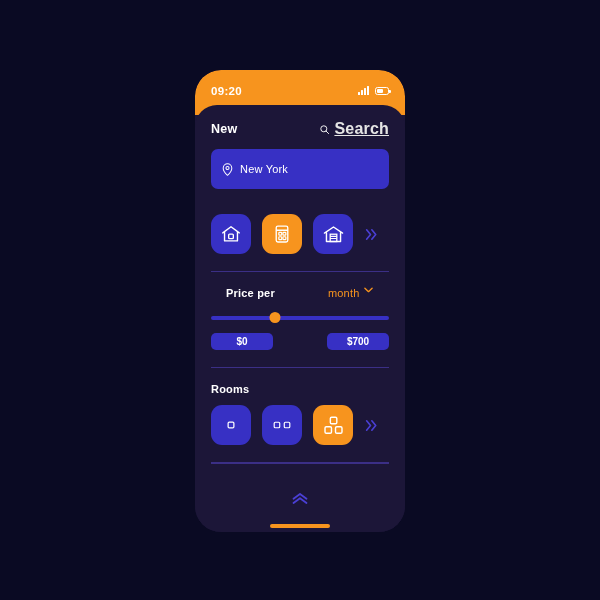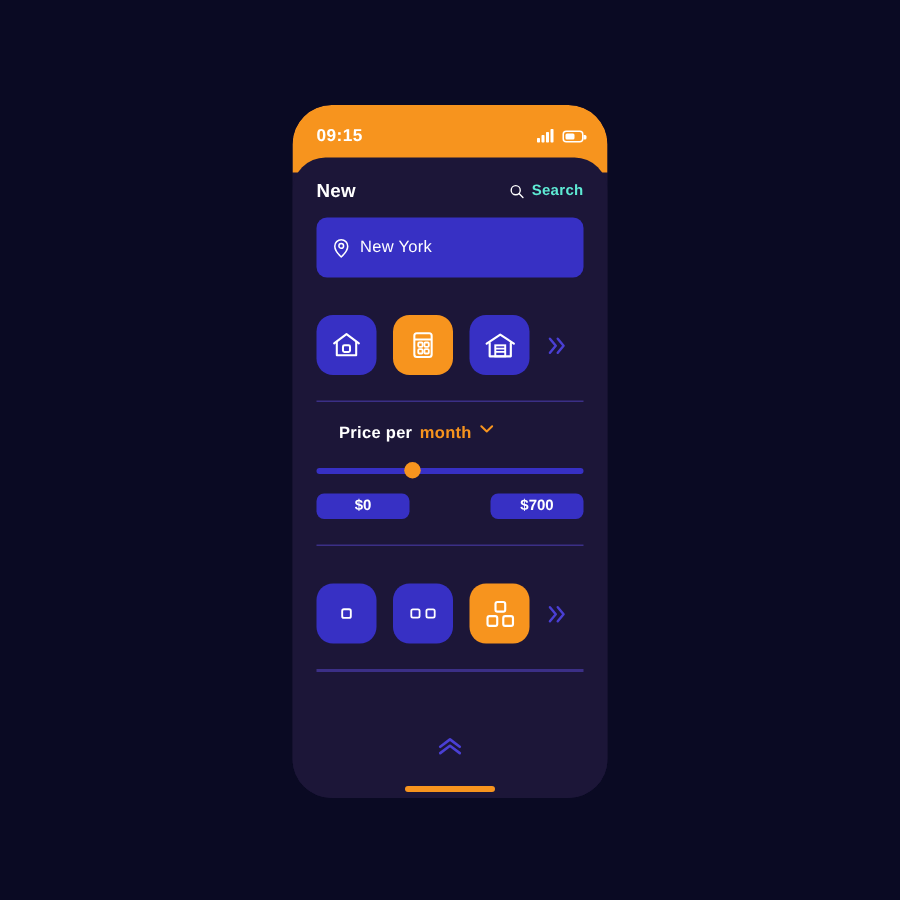--- a/index.html
+++ b/index.html
@@ -61,21 +61,21 @@
     padding:0 16px;
   }
 
   
   .header {
     display:flex; align-items:center; justify-content:space-between;
     padding-top:15px;
   }
   .header-title { color:#ffffff; font-size:12.5px; font-weight:bold; letter-spacing:.2px; }
   .search-group { display:flex; align-items:center; gap:4px; }
-  .search-label { color:#5eead4; font-size:10px; font-weight:bold; letter-spacing:.2px; }
+  .search-label { color:#e5e5e5; font-size:16px; font-weight:bold; letter-spacing:.2px;text-decoration:underline; }
 
   
   .location-field {
     margin-top:11px; height:40px;
     background:#3730c4; border-radius:7px;
     display:flex; align-items:center; gap:7px;
     padding:0 11px;
   }
   .location-value { color:#ffffff; font-size:11px; letter-spacing:.2px; }
 
@@ -90,21 +90,21 @@
     flex:0 0 auto;
   }
   .tile.selected { background:#f7941e; }
   .chev-more { margin-left:1px; display:flex; align-items:center; }
 
   .divider { height:1.2px; background:#3b2f86; margin-top:17px; }
 
   
   .price-head { display:flex; align-items:flex-start; gap:5px;padding-left:15px; }
   .price-label { color:#ffffff; font-size:11px; font-weight:bold; letter-spacing:.2px; }
-  .price-unit { color:#f7941e; font-size:11px; font-weight:bold; letter-spacing:.2px; }
+  .price-unit { color:#f7941e; font-size:11px; font-weight:normal; letter-spacing:.2px;margin-left:48px; }
 
   .slider-wrap { position:relative; margin-top:13px; height:11px; }
   .slider-track {
     position:absolute; top:3.5px; left:0; right:0; height:4.5px;
     background:#3730c4; border-radius:3px;
   }
   .slider-thumb {
     position:absolute; top:0; width:11px; height:11px;
     background:#f7941e; border-radius:50%;
     transform:translateX(-50%);
@@ -130,21 +130,21 @@
   }
 </style>
 </head>
 <body>
 
 <div id="stage">
 
   <div id="phone">
 
     <div class="statusbar">
-      <div class="status-time">09:15</div>
+      <div class="status-time">09:20</div>
       <div class="status-icons">
         <span class="signal">
           <i></i>
             <i></i>
             <i></i>
             <i></i>
         </span>
         <span class="battery">
           <span></span>
         </span>
@@ -234,20 +234,21 @@
 
         <div class="price-pills">
           <div class="pill min">$0</div>
           <div class="pill max">$700</div>
         </div>
 
         <div class="divider"></div>
       </div>
 
       <div class="section">
+        <div class="section-title">Rooms</div>
 
         <div class="tiles-row">
 
           <div class="tile">
             <svg width="20" height="20" viewBox="0 0 32 32" fill="none">
               <rect x="11.4" y="11.4" width="9.2" height="9.2" rx="1.8" stroke="#ffffff" stroke-width="2"></rect>
             </svg>
           </div>
 
           <div class="tile">

